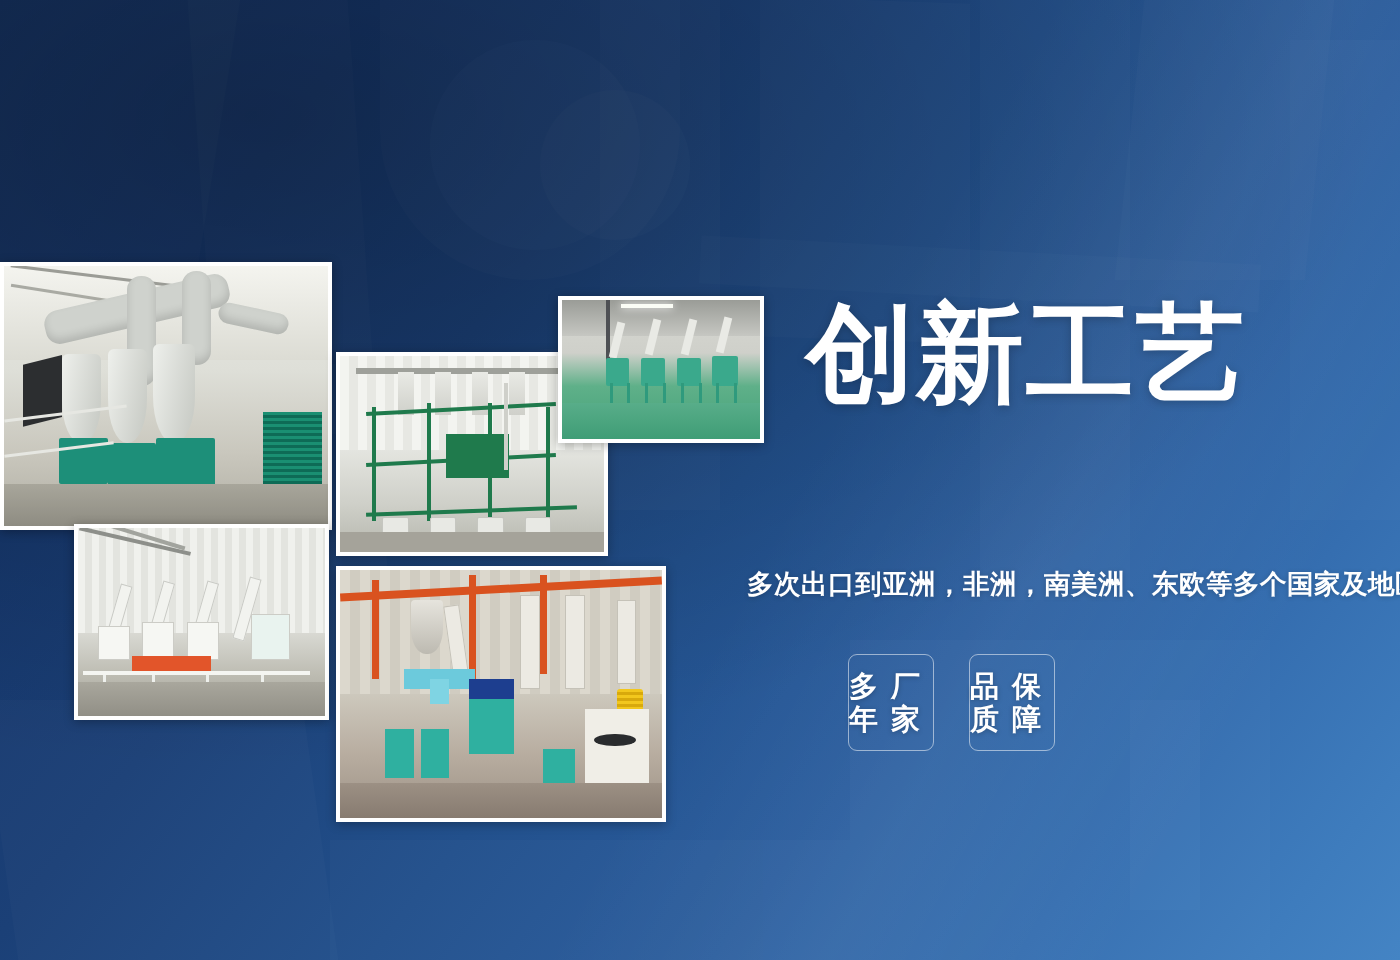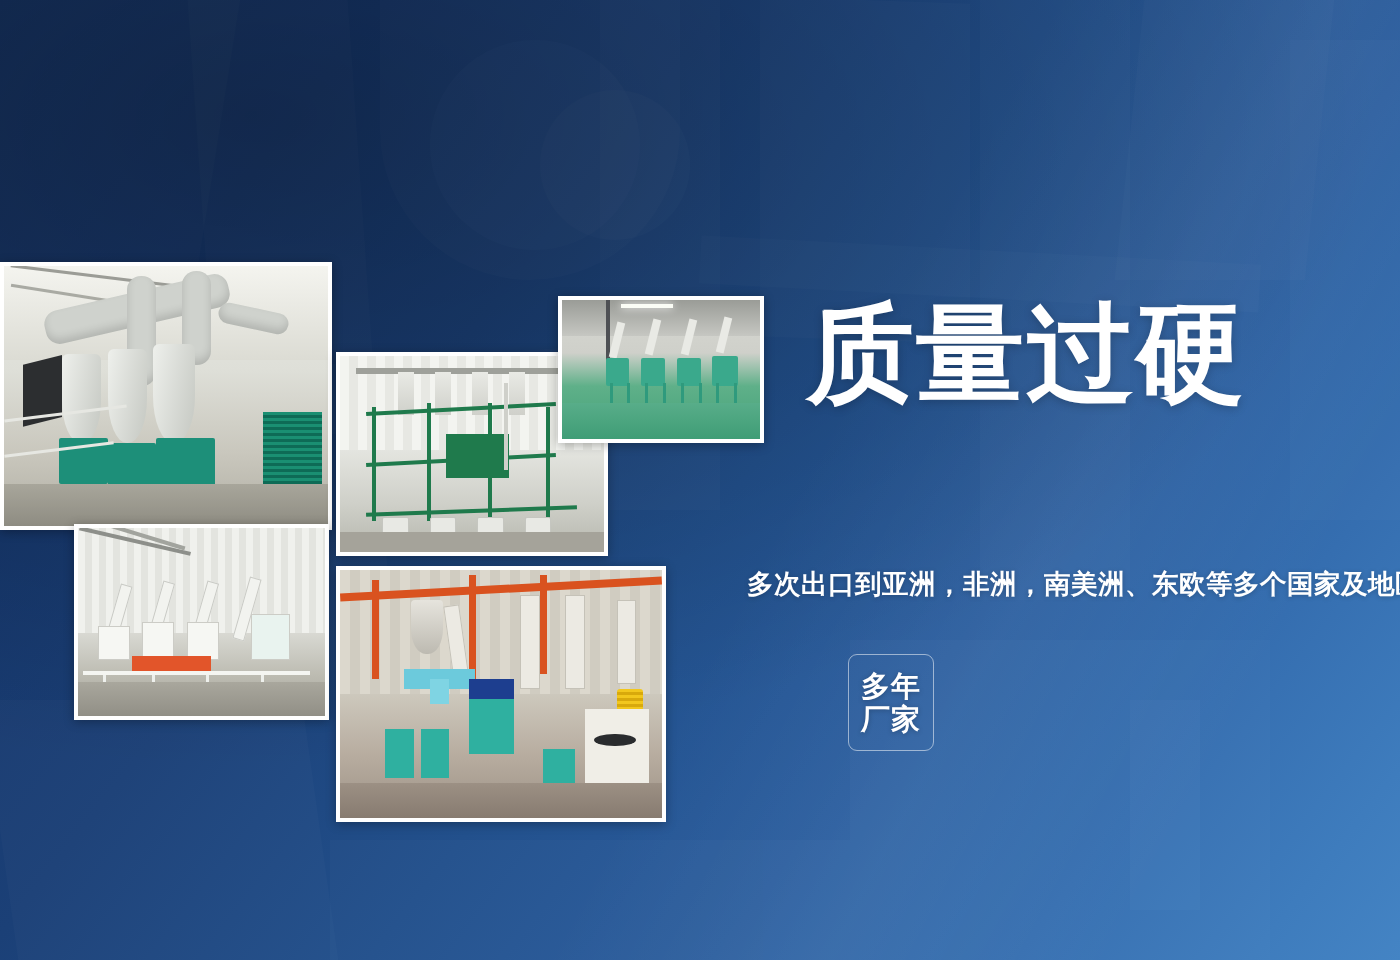--- a/index.html
+++ b/index.html
@@ -232,21 +232,21 @@
     position:absolute;
     left:848px; top:654px;
     display:flex;
     gap:35px;
   }
   .badge {
     width:86px; height:97px;
     border:1.6px solid rgba(255,255,255,.52);
     border-radius:9px;
     display:flex;
-    flex-direction:column;
+    flex-direction:row;
     align-items:center;
     justify-content:center;
     color:#ffffff;
     font-size:29px;
     font-weight:bold;
     line-height:1.12;
     letter-spacing:1px;
     text-shadow:0 1px 5px rgba(0,0,0,.25);
   }
   .badge span { display:block; }
@@ -403,24 +403,28 @@
           <i class="teal q6"></i>
         <i class="hop"></i>
           <i class="yel"></i>
           <i class="wht"></i>
           <i class="wd"></i>
         <i class="floor"></i>
       </div>
     </div>
   </div>
 
-  <div class="headline" id="headline-1">质量过硬</div>
+  <div class="headline" id="headline-1">创新工艺</div>
 
   <div id="subtitle">多次出口到亚洲，非洲，南美洲、东欧等多个国家及地区</div>
 
   <div id="badges">
     <div class="badge">
       <span>多年</span>
       <span>厂家</span>
     </div>
+    <div class="badge">
+      <span>品质</span>
+      <span>保障</span>
+    </div>
   </div>
 
 </div>
 
 </body></html>

